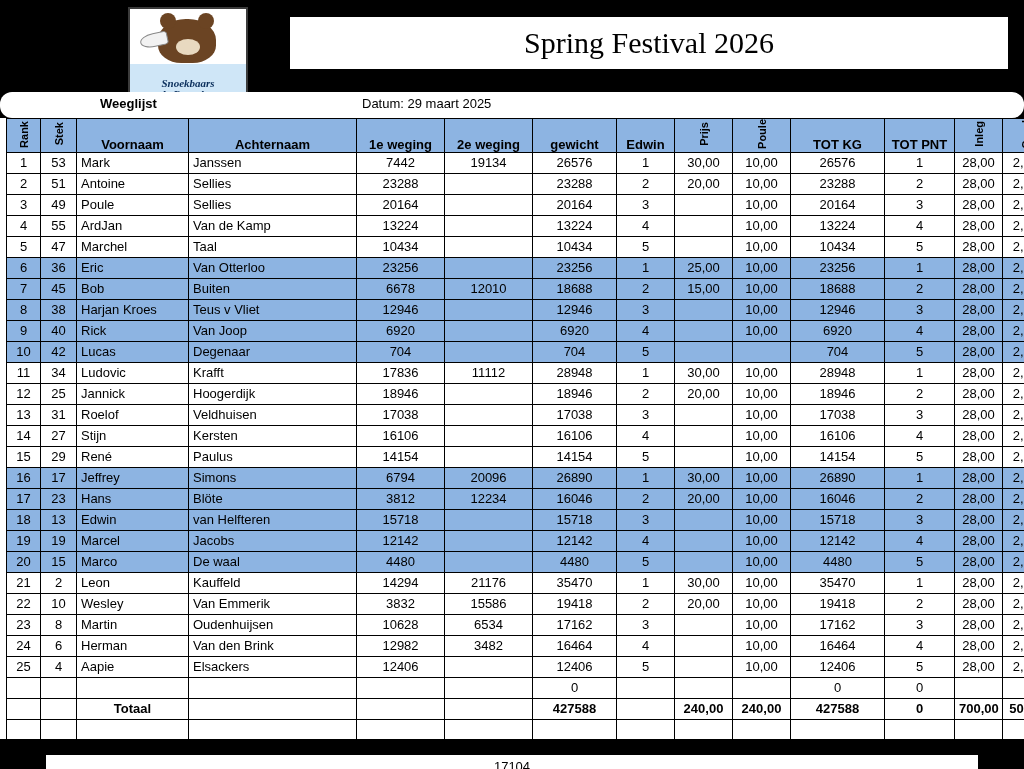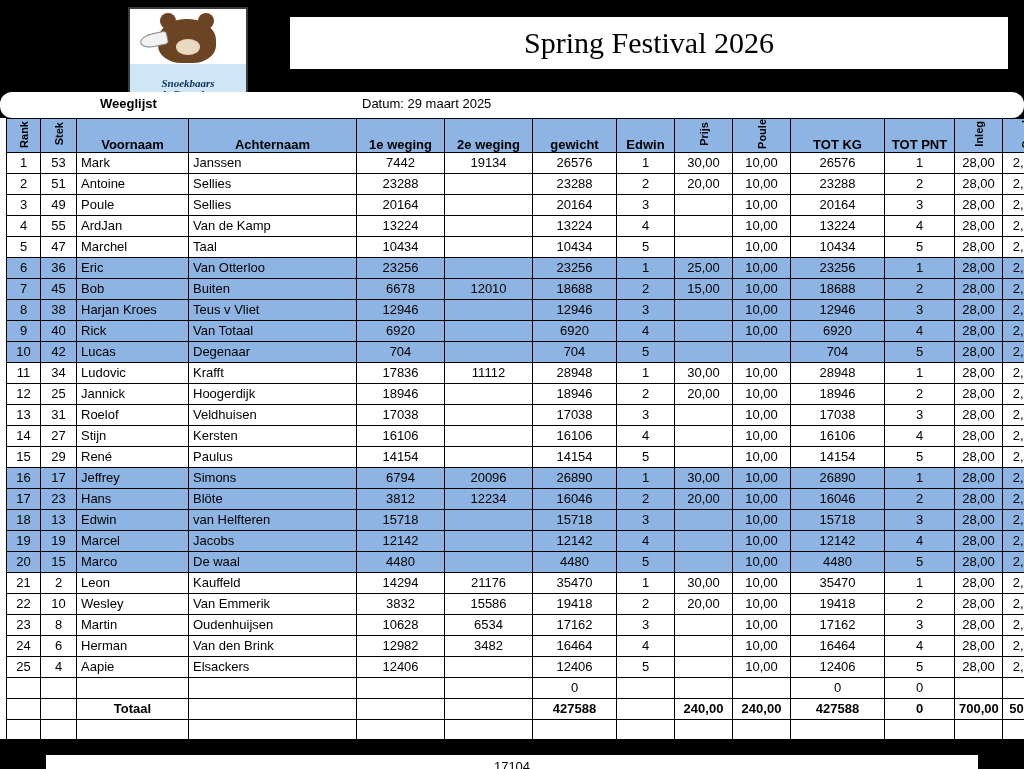--- a/index.html
+++ b/index.html
@@ -411,21 +411,21 @@
             <td class="c">10,00</td>
             <td class="c">12946</td>
             <td class="c">3</td>
             <td class="c">28,00</td>
             <td class="c">2,00</td>
           </tr>
           <tr class="hl">
             <td class="c">9</td>
             <td class="c">40</td>
             <td class="l">Rick</td>
-            <td class="l">Van Totaal</td>
+            <td class="l">Van Joop</td>
             <td class="c">6920</td>
             <td class="c"></td>
             <td class="c">6920</td>
             <td class="c">4</td>
             <td class="c"></td>
             <td class="c">10,00</td>
             <td class="c">6920</td>
             <td class="c">4</td>
             <td class="c">28,00</td>
             <td class="c">2,00</td>

